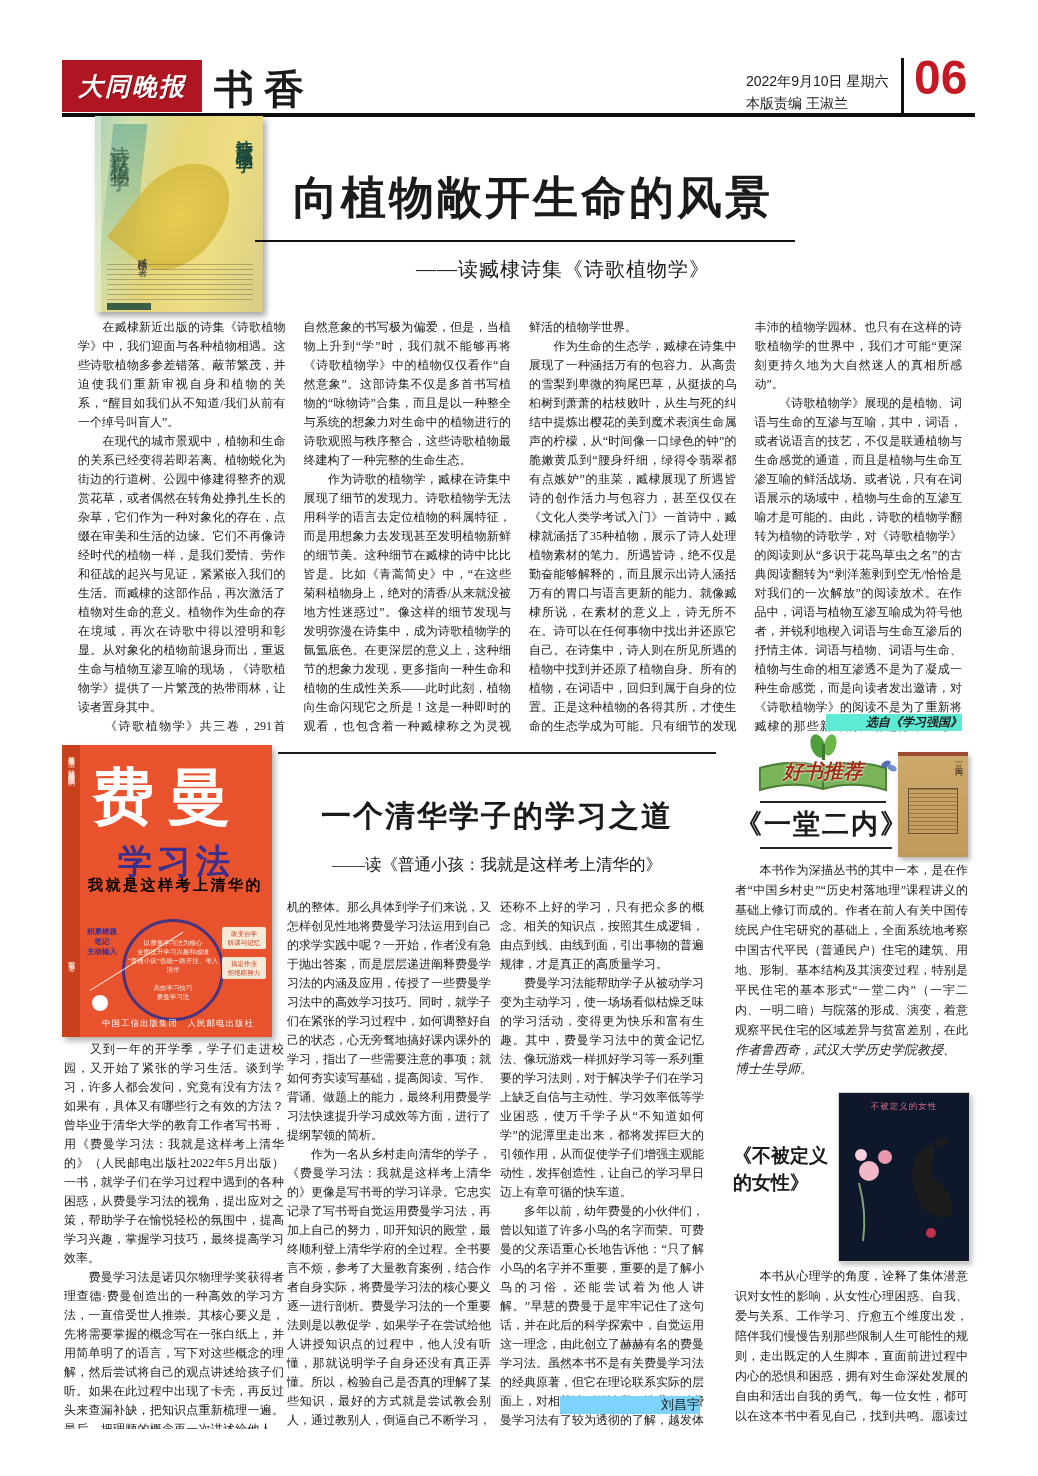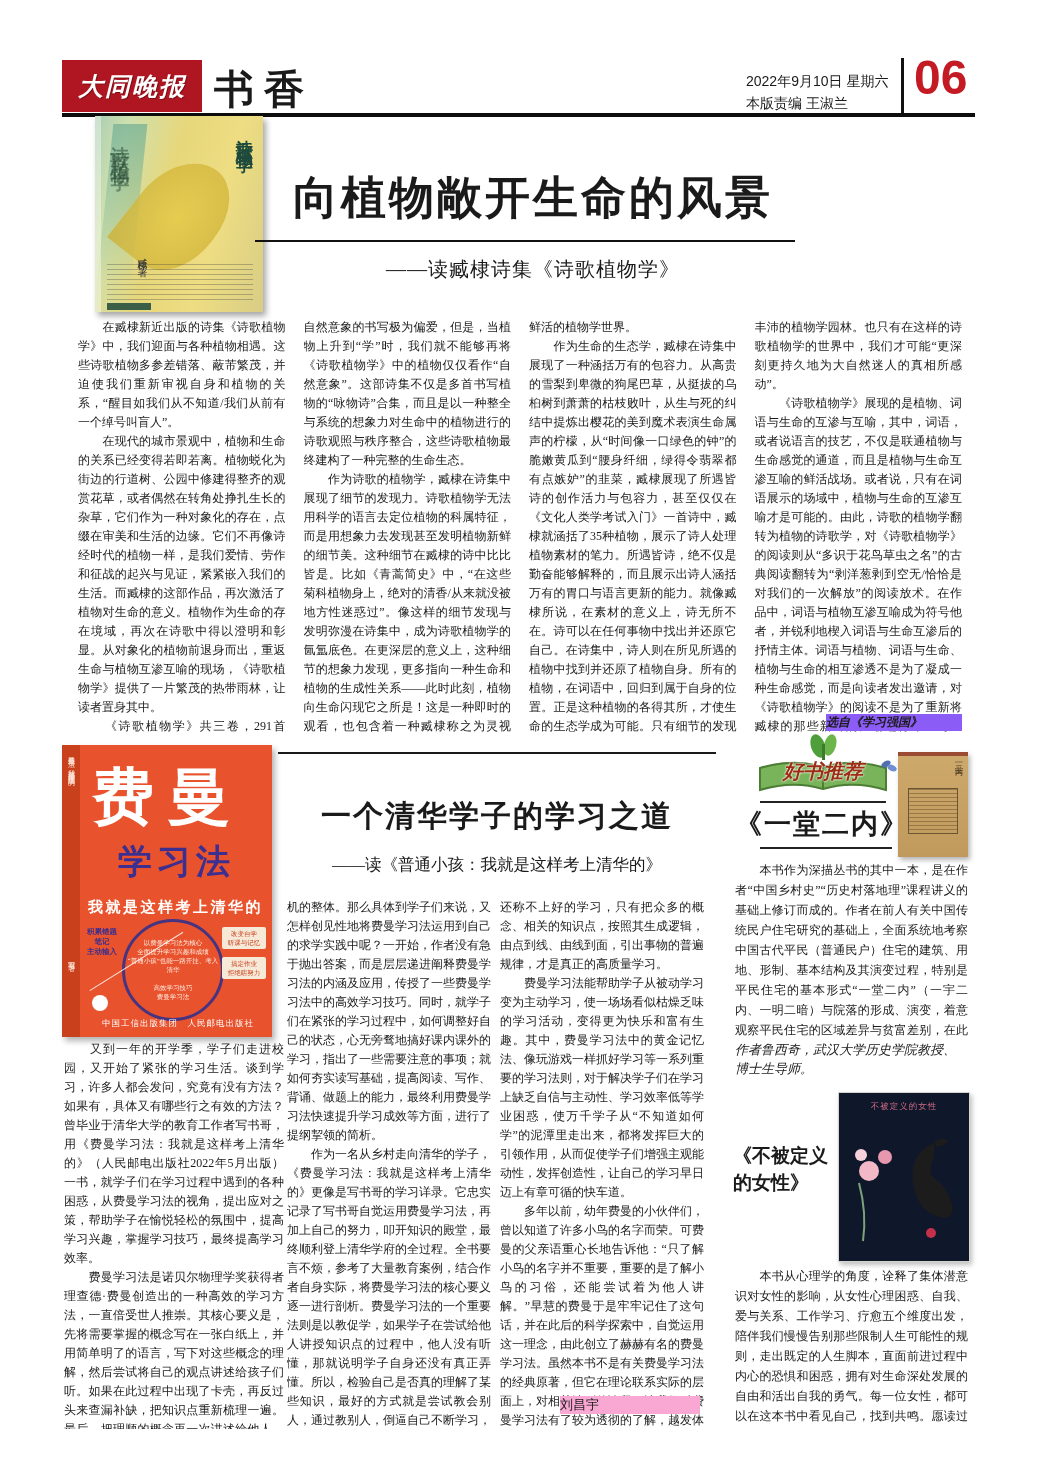--- a/index.html
+++ b/index.html
@@ -23,47 +23,47 @@
   .cover1-streak{left:10px;top:8px;width:34px;height:160px;background:linear-gradient(#6fae94,rgba(111,174,148,0));transform:skewX(-6deg);opacity:.7;}
   .cover1-title{right:8px;top:10px;height:52px;writing-mode:vertical-rl;font-size:17px;font-weight:900;color:#1d4a3c;letter-spacing:4px;line-height:22px;}
   .cover1-side{left:12px;top:14px;height:160px;writing-mode:vertical-rl;font-size:19px;font-weight:700;color:rgba(35,70,50,.5);letter-spacing:7px;}
   .cover1-author{left:40px;bottom:52px;writing-mode:vertical-rl;font-size:10px;color:#333;letter-spacing:2px;}
   .cover1-lines{left:12px;right:10px;bottom:10px;height:38px;
      background:repeating-linear-gradient(to bottom,rgba(70,70,70,.5) 0 1px,transparent 1px 5px);opacity:.7;}
   .cover1-pub{left:12px;bottom:2px;width:44px;height:7px;background:#3a5f46;}
   .cover1-shine{left:0;top:0;width:6px;height:100%;background:rgba(255,255,255,.4);}
   .a1-title{left:268px;top:168px;width:530px;text-align:center;font-size:45px;font-weight:900;letter-spacing:3px;}
   .a1-rule{left:255px;top:240px;width:540px;height:2px;background:#111;}
-  .a1-subtitle{left:268px;top:256px;width:530px;text-align:center;font-size:20px;letter-spacing:1px;}
+  .a1-subtitle{left:268px;top:256px;width:530px;text-align:center;font-size:20px;letter-spacing:1px;padding-left:30px;}
   .a1-cols{left:78px;top:318px;width:884px;height:418px;display:flex;gap:18px;}
   .col{flex:1;overflow:hidden;font-size:12px;line-height:19px;text-align:justify;white-space:pre-line;}
-  .a1-attr{left:826px;top:714px;width:136px;background:#8b5cf6;font-size:12px;font-weight:700;font-style:italic;}
+  .a1-attr{left:826px;top:714px;width:136px;text-align:right;background:#5eead4;font-size:12px;font-weight:700;font-style:italic;}
   
   .a2-divider{left:278px;top:752px;width:438px;height:2px;background:#1a1a1a;}
   .cover2{left:62px;top:745px;width:210px;height:292px;background:#e8522c;box-shadow:3px 4px 6px rgba(0,0,0,.3);overflow:hidden;}
   .cover2-spine{left:0;top:0;width:18px;height:100%;background:#c8401c;display:flex;flex-direction:column;align-items:center;}
   .cover2-spine-t{margin-top:6px;writing-mode:vertical-rl;font-size:7px;color:#ffe3d6;letter-spacing:1px;height:200px;overflow:hidden;}
   .cover2-spine-a{margin-top:6px;writing-mode:vertical-rl;font-size:7px;color:#ffe3d6;}
   .cover2-big{left:30px;top:10px;width:176px;font-size:62px;font-weight:900;color:#ffffff;letter-spacing:14px;}
   .cover2-mid{left:56px;top:94px;font-size:34px;font-weight:900;color:#3c2f8f;letter-spacing:5px;}
-  .cover2-tag{left:26px;top:153px;font-size:15px;font-weight:700;color:#ffffff;letter-spacing:2.5px;}
+  .cover2-tag{left:26px;top:131px;font-size:15px;font-weight:700;color:#000000;letter-spacing:2.5px;}
   .cover2-circle{left:60px;top:174px;width:102px;height:102px;border:3px solid #463481;border-radius:50%;
      font-size:6.5px;line-height:9px;color:#ffe9df;text-align:center;white-space:pre-line;padding-top:16px;box-sizing:border-box;}
   .cover2-chip-left{left:22px;top:182px;width:36px;font-size:7.5px;line-height:10px;font-weight:700;color:#3c2f8f;white-space:pre-line;text-align:center;}
   .cover2-badge{right:6px;width:42px;background:#f7e9d8;color:#c8401c;font-size:6.5px;line-height:9px;text-align:center;white-space:pre-line;padding:2px 1px;border-radius:2px;}
   .cover2-b1{top:182px;} .cover2-b2{top:212px;}
   .cover2-line{left:28px;bottom:46px;width:110px;height:1px;background:rgba(255,255,255,.85);transform:rotate(-32deg);transform-origin:left bottom;}
   .cover2-dot{left:30px;bottom:26px;width:16px;height:16px;background:#fff;border-radius:50%;}
   .cover2-pub{left:26px;right:4px;bottom:7px;font-size:8.5px;color:#fff;text-align:center;letter-spacing:1px;font-family:"Liberation Sans","DejaVu Sans",sans-serif;}
   .a2-title{left:287px;top:796px;width:420px;text-align:center;font-size:30px;font-weight:900;letter-spacing:2px;}
   .a2-subtitle{left:287px;top:854px;width:420px;text-align:center;font-size:16.5px;}
   .a2-col1{left:64px;top:1040px;width:220px;height:430px;}
   .a2-col2{left:287px;top:898px;width:204px;height:572px;}
   .a2-col3{left:500px;top:898px;width:204px;height:572px;}
-  .a2-author{left:560px;top:1396px;width:140px;text-align:left;background:#f9a8d4;font-size:13px;}
+  .a2-author{left:560px;top:1396px;width:140px;text-align:right;background:#7dd3fc;font-size:13px;}
   
   .badge-wrap{left:748px;top:734px;width:150px;height:66px;}
   .badge-label{position:absolute;left:0;top:24px;width:150px;text-align:center;font-size:20px;font-weight:900;font-style:italic;color:#9c2c12;text-shadow:0 0 2px #fff,0 0 2px #fff;}
   .sb-rule1{left:760px;top:801px;width:126px;height:2px;background:#222;}
   .sb-title1{left:735px;top:806px;width:210px;font-size:27px;font-weight:900;letter-spacing:2px;}
   .sb-rule2{left:760px;top:847px;width:132px;height:2px;background:#222;}
   .sb-body{font-size:12px;line-height:20px;text-align:justify;white-space:pre-line;overflow:hidden;}
   .sb-body1{left:735px;top:860px;width:233px;height:178px;}
   .sb-author{font-size:13px;font-style:italic;line-height:19px;}
   .sb-author1{left:735px;top:1040px;width:233px;}

